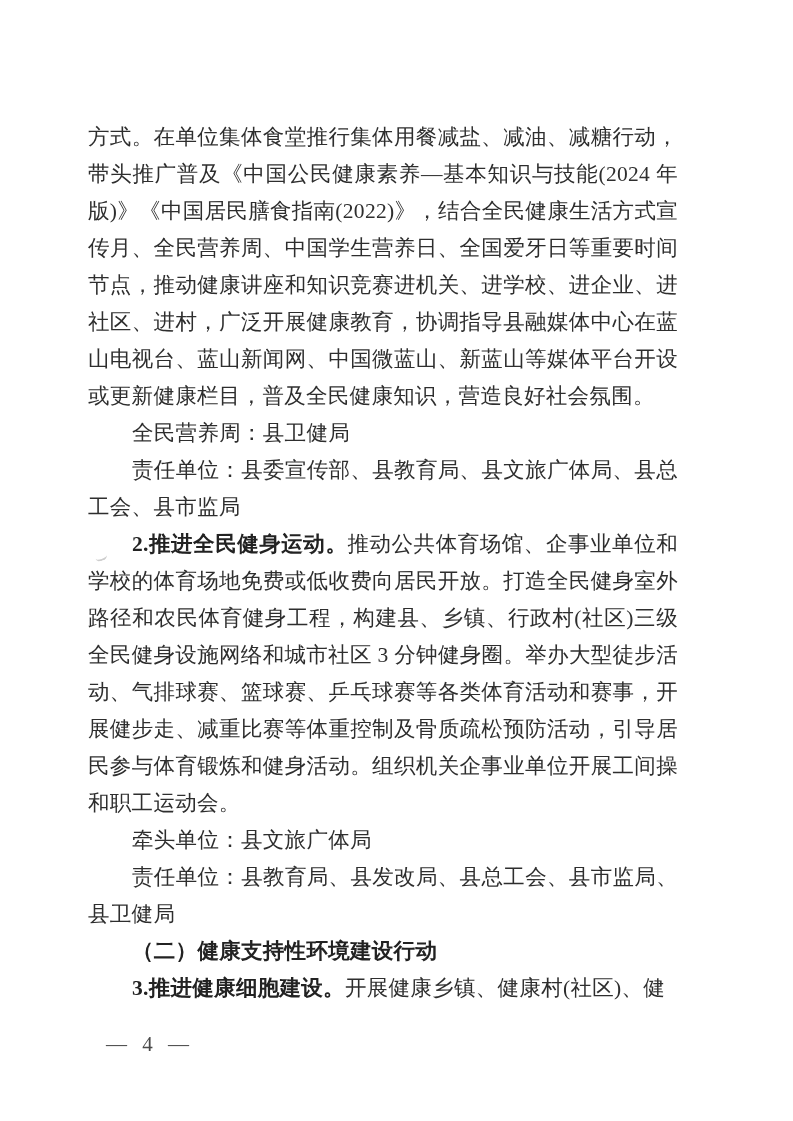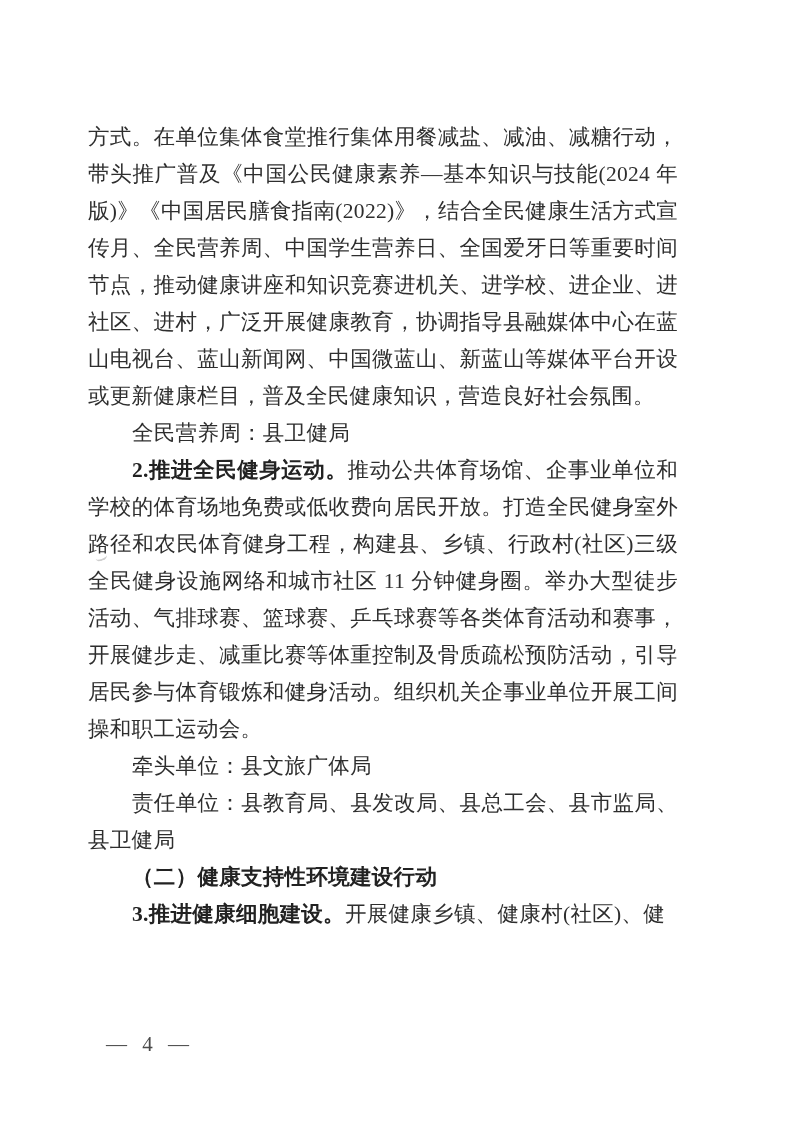--- a/index.html
+++ b/index.html
@@ -64,21 +64,22 @@
 </head>
 <body>
 
 <div class="page">
 
   <span class="artifact-mark"></span>
 
   <main class="content" id="paragraphs">
       <p class="para"><span>方式。在单位集体食堂推行集体用餐减盐、减油、减糖行动，带头推广普及《中国公民健康素养—基本知识与技能(2024 年版)》《中国居民膳食指南(2022)》，结合全民健康生活方式宣传月、全民营养周、中国学生营养日、全国爱牙日等重要时间节点，推动健康讲座和知识竞赛进机关、进学校、进企业、进社区、进村，广泛开展健康教育，协调指导县融媒体中心在蓝山电视台、蓝山新闻网、中国微蓝山、新蓝山等媒体平台开设或更新健康栏目，普及全民健康知识，营造良好社会氛围。</span></p>
       <p class="para indent"><span>全民营养周：县卫健局</span></p>
-      <p class="para indent"><span class="seg-bold">2.推进全民健身运动。</span><span>推动公共体育场馆、企事业单位和学校的体育场地免费或低收费向居民开放。打造全民健身室外路径和农民体育健身工程，构建县、乡镇、行政村(社区)三级全民健身设施网络和城市社区 11 分钟健身圈。举办大型徒步活动、气排球赛、篮球赛、乒乓球赛等各类体育活动和赛事，开展健步走、减重比赛等体重控制及骨质疏松预防活动，引导居民参与体育锻炼和健身活动。组织机关企事业单位开展工间操和职工运动会。</span></p>
+      <p class="para indent"><span>责任单位：县委宣传部、县教育局、县文旅广体局、县总工会、县市监局</span></p>
+      <p class="para indent"><span class="seg-bold">2.推进全民健身运动。</span><span>推动公共体育场馆、企事业单位和学校的体育场地免费或低收费向居民开放。打造全民健身室外路径和农民体育健身工程，构建县、乡镇、行政村(社区)三级全民健身设施网络和城市社区 3 分钟健身圈。举办大型徒步活动、气排球赛、篮球赛、乒乓球赛等各类体育活动和赛事，开展健步走、减重比赛等体重控制及骨质疏松预防活动，引导居民参与体育锻炼和健身活动。组织机关企事业单位开展工间操和职工运动会。</span></p>
       <p class="para indent"><span>牵头单位：县文旅广体局</span></p>
       <p class="para indent"><span>责任单位：县教育局、县发改局、县总工会、县市监局、县卫健局</span></p>
       <p class="para indent"><span class="seg-bold">（二）健康支持性环境建设行动</span></p>
       <p class="para indent"><span class="seg-bold">3.推进健康细胞建设。</span><span>开展健康乡镇、健康村(社区)、健</span></p>
     </main>
 
   <footer class="footer">
     <span>— 4 —</span>
   </footer>
 

